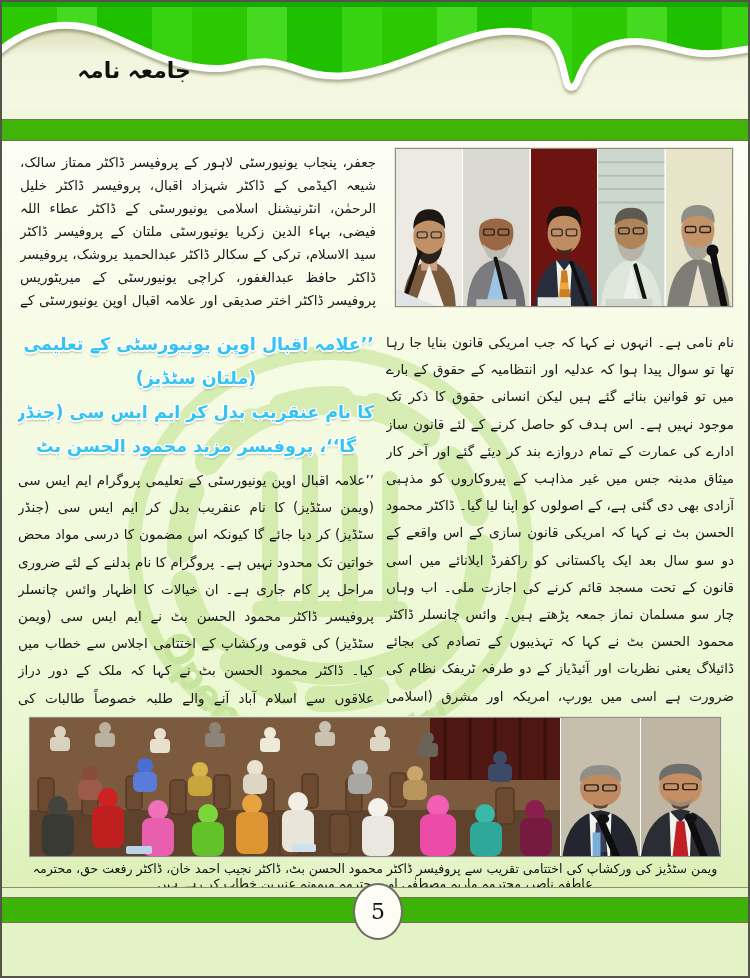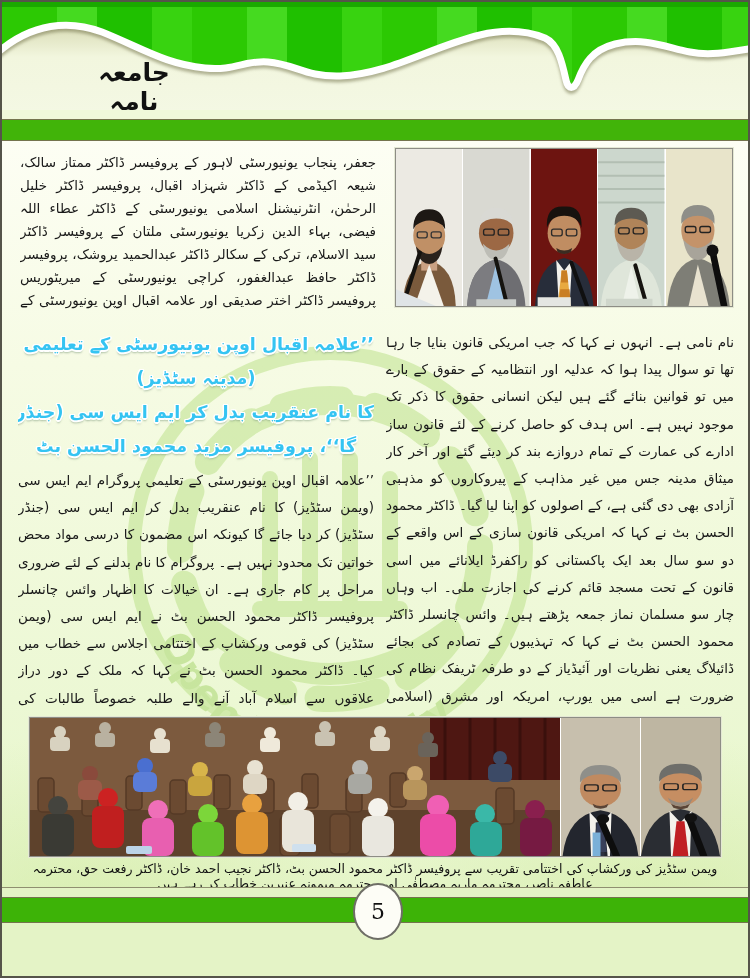--- a/index.html
+++ b/index.html
@@ -7,21 +7,21 @@
   #page{position:relative;width:750px;height:978px;box-sizing:border-box;
         border:2px solid #55544a;background:#e4f3c6;overflow:hidden;}
 
   
   .masthead{position:absolute;top:0;left:0;width:746px;height:108px;overflow:hidden;
     background:
       linear-gradient(180deg, #1aa900 0 5px, rgba(0,0,0,0) 5px),
       repeating-linear-gradient(90deg,#2cc903 0 55px,#45da20 55px 95px,#1fc000 95px 150px,#38d310 150px 190px);}
   .masthead svg{position:absolute;top:0;left:0;}
   .masthead-title{position:absolute;left:72px;top:56px;width:120px;
-    font-size:25px;font-weight:bold;color:#111;direction:rtl;text-align:center;
+    font-size:22px;font-weight:bold;color:#111;direction:rtl;text-align:center;
     font-family:"DejaVu Sans",sans-serif;z-index:3;}
 
   .strip-pale-1{position:absolute;top:108px;left:0;width:746px;height:9px;background:#eff8da;}
   .green-bar{position:absolute;left:0;width:746px;height:20px;background:#41b409;
     border-top:1px solid #74744e;border-bottom:1px solid #74744e;}
   .green-bar.top{top:117px;}
   .green-bar.bottom{top:895px;height:24px;background:#3db307;}
 
   
   .content{position:absolute;top:139px;left:0;width:746px;height:746px;overflow:hidden;
@@ -188,21 +188,21 @@
         <path d="M26 136 q22 24 44 0 q-5 30 -22 30 q-17 0 -22 -30z" fill="#a8a49a"></path>
         <rect x="29" y="116" width="16" height="9" rx="3" fill="none" stroke="#222" stroke-width="2"></rect>
         <rect x="51" y="116" width="16" height="9" rx="3" fill="none" stroke="#222" stroke-width="2"></rect>
         <rect x="74" y="150" width="10" height="90" rx="5" transform="rotate(-12 79 195)" fill="#0d0d0d"></rect>
         <circle cx="70" cy="152" r="9" fill="#111"></circle>
       </svg>
     </div>
 
     <div class="headline">
       <div>’’علامہ اقبال اوپن یونیورسٹی کے تعلیمی پروگرام ایم ایس سی</div>
-      <div>(مدینہ سٹڈیز)</div>
+      <div>(ملتان سٹڈیز)</div>
       <div>کا نام عنقریب بدل کر ایم ایس سی (جنڈر سٹڈیز) کر دیا جائے</div>
       <div>گا‘‘، پروفیسر مزید محمود الحسن بٹ</div>
     </div>
 
     <div class="col-left urdu">’’علامہ اقبال اوپن یونیورسٹی کے تعلیمی پروگرام ایم ایس سی (ویمن سٹڈیز) کا نام عنقریب بدل کر ایم ایس سی (جنڈر سٹڈیز) کر دیا جائے گا کیونکہ اس مضمون کا درسی مواد محض خواتین تک محدود نہیں ہے۔ پروگرام کا نام بدلنے کے لئے ضروری مراحل پر کام جاری ہے۔ ان خیالات کا اظہار وائس چانسلر پروفیسر ڈاکٹر محمود الحسن بٹ نے ایم ایس سی (ویمن سٹڈیز) کی قومی ورکشاپ کے اختتامی اجلاس سے خطاب میں کیا۔ ڈاکٹر محمود الحسن بٹ نے کہا کہ ملک کے دور دراز علاقوں سے اسلام آباد آنے والے طلبہ خصوصاً طالبات کی رہائشی ضروریات یونیورسٹی میں موجود ہاسٹلز کی دو عمارتیں (جناح اور لیاقت ہال) پوری نہیں کر رہی ہیں اس لئے رواں مالی سال کے بجٹ میں موجودہ گنجائش کے برابر گنجائش رکھنے والے دو مزید ہاسٹلز کی تعمیر کے لئے فنڈز مختص کر دیئے</div>
     <div class="col-right urdu">
       <p>نام نامی ہے۔ انہوں نے کہا کہ جب امریکی قانون بنایا جا رہا تھا تو سوال پیدا ہوا کہ عدلیہ اور انتظامیہ کے حقوق کے بارے میں تو قوانین بنائے گئے ہیں لیکن انسانی حقوق کا ذکر تک موجود نہیں ہے۔ اس ہدف کو حاصل کرنے کے لئے قانون ساز ادارے کی عمارت کے تمام دروازے بند کر دیئے گئے اور آخر کار میثاق مدینہ جس میں غیر مذاہب کے پیروکاروں کو مذہبی آزادی بھی دی گئی ہے، کے اصولوں کو اپنا لیا گیا۔ ڈاکٹر محمود الحسن بٹ نے کہا کہ امریکی قانون سازی کے اس واقعے کے دو سو سال بعد ایک پاکستانی کو راکفرڈ ایلانائے میں اسی قانون کے تحت مسجد قائم کرنے کی اجازت ملی۔ اب وہاں چار سو مسلمان نماز جمعہ پڑھتے ہیں۔ وائس چانسلر ڈاکٹر محمود الحسن بٹ نے کہا کہ تہذیبوں کے تصادم کی بجائے ڈائیلاگ یعنی نظریات اور آئیڈیاز کے دو طرفہ ٹریفک نظام کی ضرورت ہے اسی میں یورپ، امریکہ اور مشرق (اسلامی ممالک) سبھی کا بھلا ہو سکتا ہے۔</p>
 
     </div>
 

